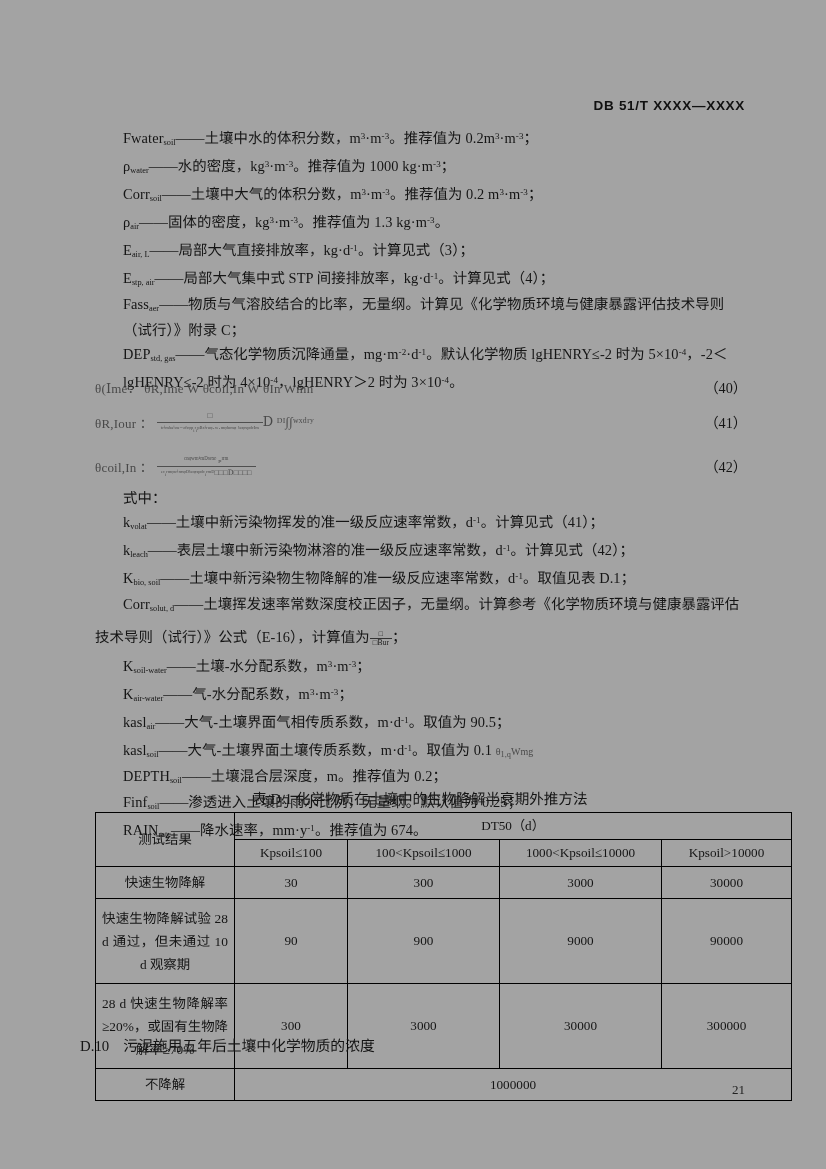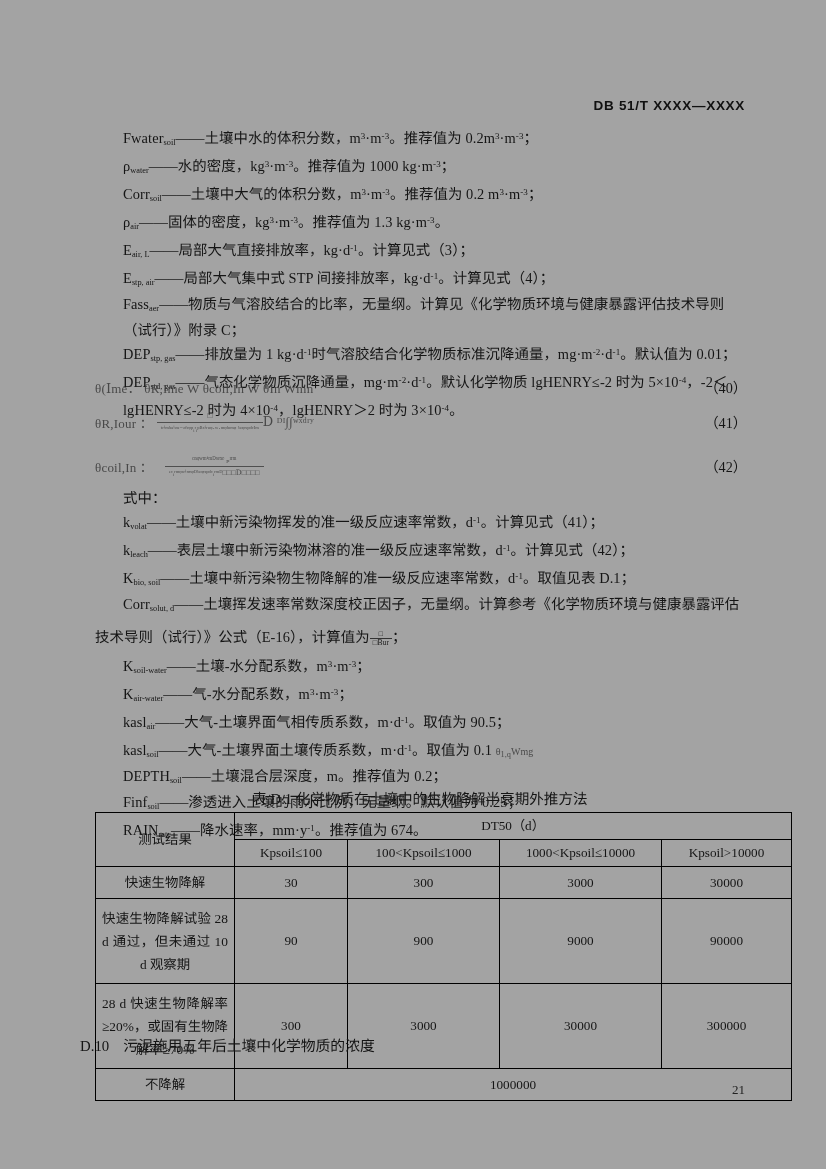--- a/index.html
+++ b/index.html
@@ -217,23 +217,20 @@
     </div>
 
     <div class="ln indent">
       <span>E</span><sub>stp, air</sub><span>——局部大气集中式 STP 间接排放率，kg·d<sup>-1</sup>。计算见式（4）；</span>
     </div>
 
     <div class="ln indent wrap">
       <span>Fass</span><sub>aer</sub><span>——物质与气溶胶结合的比率，无量纲。计算见《化学物质环境与健康暴露评估技术导则（试行）》附录 C；</span>
     </div>
 
-    <div class="ln indent">
-      <span>DEP</span><sub>stp, gas</sub><span>——排放量为 1 kg·d<sup>-1</sup>时气溶胶结合化学物质标准沉降通量，mg·m<sup>-2</sup>·d<sup>-1</sup>。默认值为 0.01；</span>
-    </div>
 
     <div class="ln indent wrap">
       <span>DEP</span><sub>std, gas</sub><span>——气态化学物质沉降通量，mg·m<sup>-2</sup>·d<sup>-1</sup>。默认化学物质 lgHENRY≤-2 时为 5×10<sup>-4</sup>，-2＜lgHENRY≤-2 时为 4×10<sup>-4</sup>，lgHENRY＞2 时为 3×10<sup>-4</sup>。</span>
     </div>
 
   </div>
 
   <div class="formula-block">
 
     <div class="formula-row" style="height:26px;">
@@ -245,21 +242,21 @@
       <span class="frm" style="margin-right:4px;">θR,Iour ：</span>
       <span class="frac">
         <span class="num-part">□</span>
         <span class="den-part">ᵗʳⁱᵐᵇᵃⁱᵒᵘ⁻ᵒᶠʳᵠᵖᵢʳᵢᵖᴮˣⁱʳᵘᵠ·ʷ·ᵐᵠᵇᶦᵐᵠ ᵇᵒᵠˣᵖᵈᶜᴵᵐ</span>
       </span>
       <span class="frm">Ⅾ ᴰᴵ∫∫ʷˣᵈʳʸ</span>
       <span class="num">（41）</span>
     </div>
 
     <div class="formula-row" style="height:44px;">
-      <span class="frm" style="margin-right:12px;font-family:Liberation Serif, serif;">θcoil,In ：</span>
+      <span class="frm" style="margin-right:4px;font-family:Liberation Serif, serif;">θcoil,In ：</span>
       <span class="frac">
         <span class="num-part">ᶜⁿᵠʷᵐⁱᵐᴰᵒᵉˣᵉ ₚᶦʳᵐ</span>
         <span class="den-part">ᵉᶜᵢʳᵐᵠʷⁱʳᵐᵠᴰᵇᵒᵠˣᵖᵈᶜᵢʳᵐᴰ□□□Ⅾ□□□□</span>
       </span>
       <span class="num">（42）</span>
     </div>
 
   </div>
 
   <div style="position:absolute; left:95px; top:488px; width:652px;">

